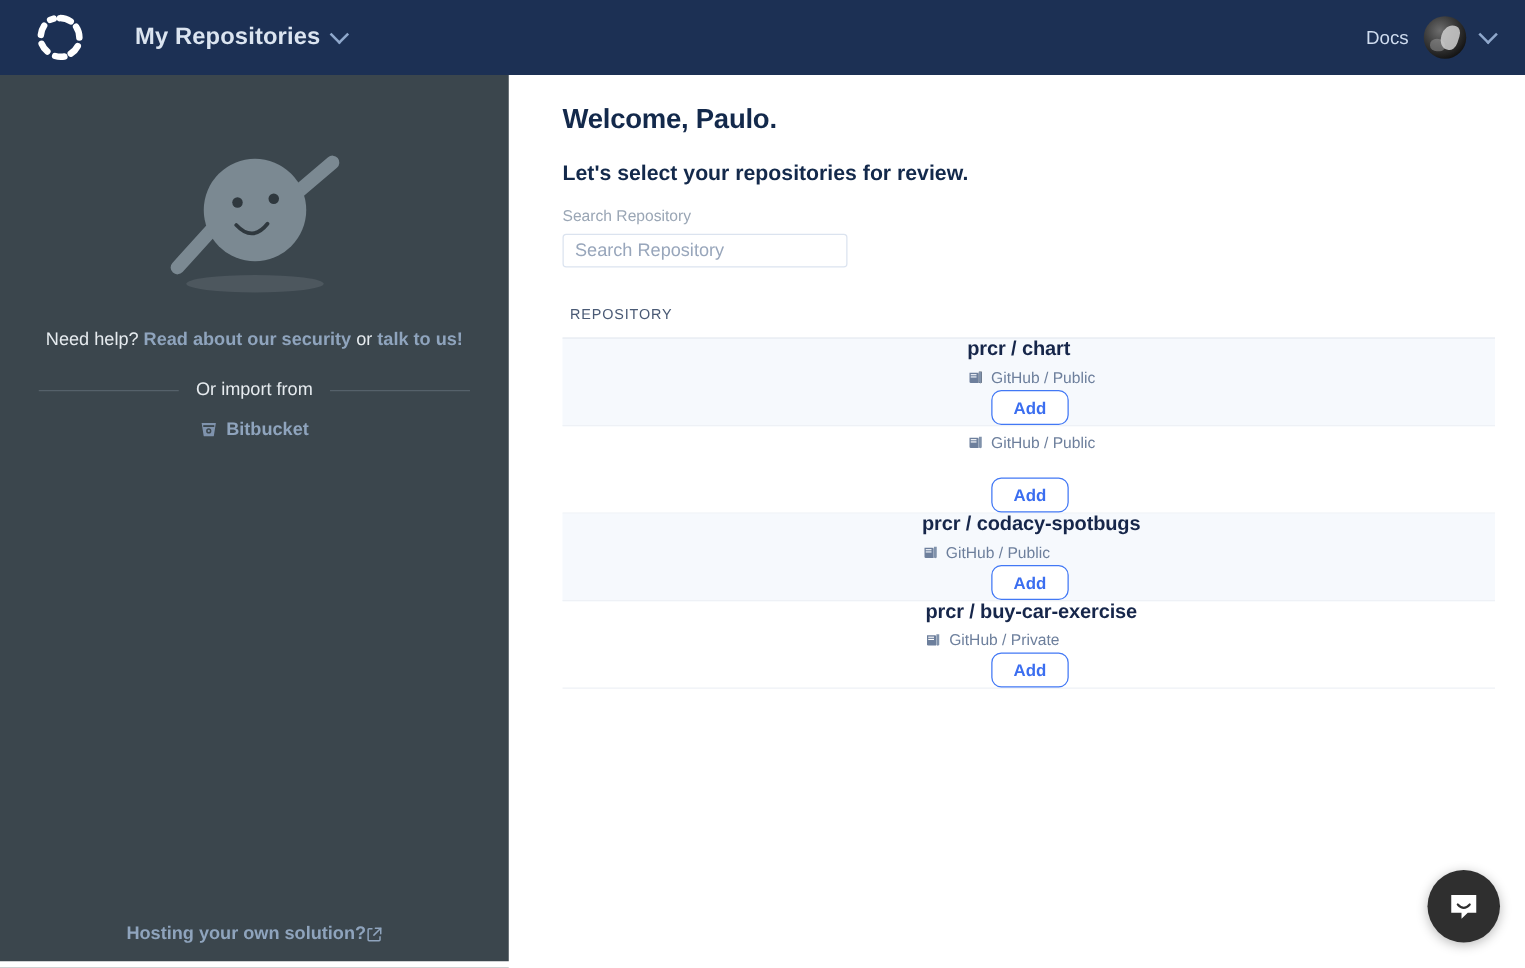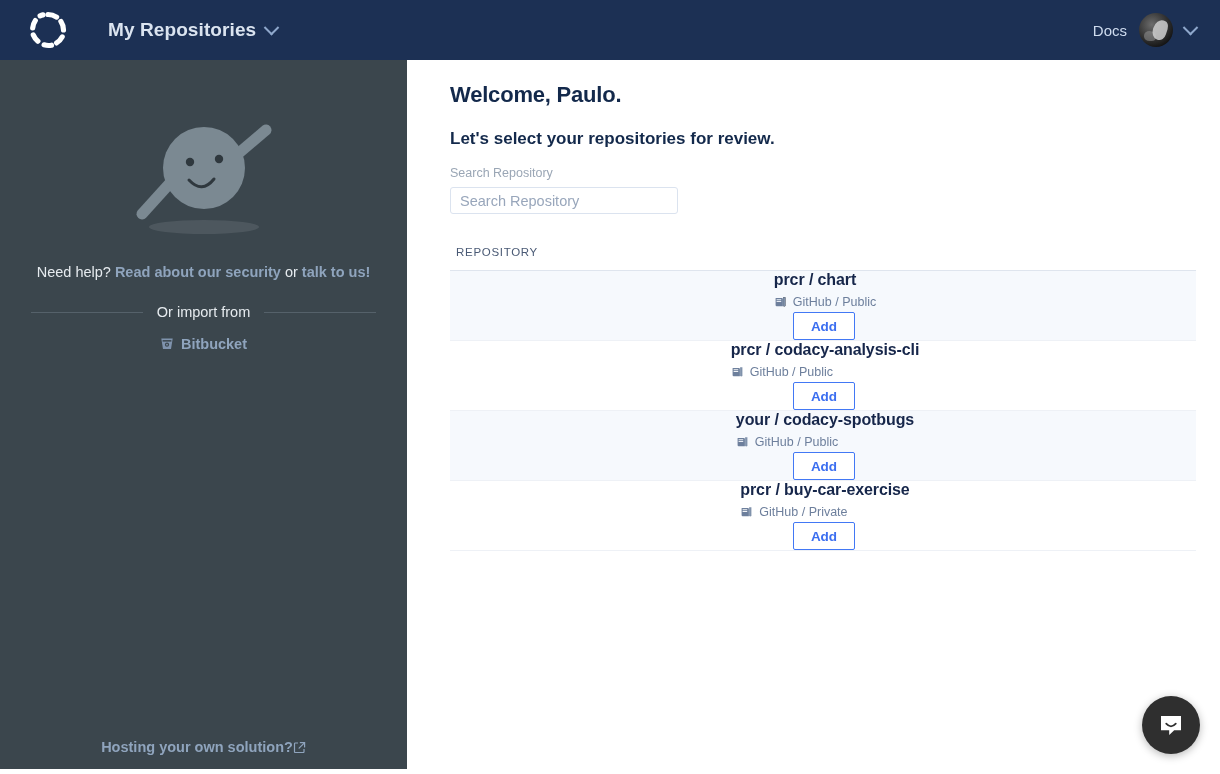--- a/index.html
+++ b/index.html
@@ -169,21 +169,21 @@
     font-size: 16px; font-weight: bold; color: #16264a;
     letter-spacing: -.1px;
   }
   .repo-meta {
     margin-top: 6px;
     font-size: 12.5px; color: #6d7f9c;
     display: flex; align-items: center; gap: 6px;
   }
   .btn-add {
     width: 62px; height: 28px;
-    border: 1px solid #4278f5; border-radius: 2px;
+    border: 1px solid #4278f5; border-radius: 8px;
     background: #ffffff; color: #3b6ef0;
     font-size: 13.5px; font-weight: bold;
     font-family: inherit;
     cursor: pointer;
     margin-right: 2px;
   }
 
   
   .intercom {
     position: absolute; right: 20px; bottom: 20px;
@@ -301,37 +301,36 @@
             <rect x="2.6" y="5.1" width="4.6" height="0.9" fill="#f6f9fd"></rect>
           </svg>
           <span>GitHub / Public</span>
         </div>
       </div>
       <button class="btn-add">Add</button>
     </div>
 
     <div class="repo-row">
       <div class="repo-info">
-        <div class="repo-name">prcr / codacy-analysis-cli</div>
         <div class="repo-meta">
           <svg width="13" height="13" viewBox="0 0 13 13">
             <path d="M1.6 2.1 h6.3 a1 1 0 0 1 1 1 v7.2 h-6.3 a1 1 0 0 1 -1 -1 z" fill="#6d7f9c"></path>
             <path d="M9.1 1.3 h2.3 v8.6 l-1.2 0.7 l-1.1 -0.7 z" fill="#8092ab"></path>
             <rect x="2.6" y="3.3" width="4.6" height="0.9" fill="#ffffff"></rect>
             <rect x="2.6" y="5.1" width="4.6" height="0.9" fill="#ffffff"></rect>
           </svg>
           <span>GitHub / Public</span>
         </div>
       </div>
       <button class="btn-add">Add</button>
     </div>
 
     <div class="repo-row alt">
       <div class="repo-info">
-        <div class="repo-name">your / codacy-spotbugs</div>
+        <div class="repo-name">prcr / codacy-spotbugs</div>
         <div class="repo-meta">
           <svg width="13" height="13" viewBox="0 0 13 13">
             <path d="M1.6 2.1 h6.3 a1 1 0 0 1 1 1 v7.2 h-6.3 a1 1 0 0 1 -1 -1 z" fill="#6d7f9c"></path>
             <path d="M9.1 1.3 h2.3 v8.6 l-1.2 0.7 l-1.1 -0.7 z" fill="#8092ab"></path>
             <rect x="2.6" y="3.3" width="4.6" height="0.9" fill="#f6f9fd"></rect>
             <rect x="2.6" y="5.1" width="4.6" height="0.9" fill="#f6f9fd"></rect>
           </svg>
           <span>GitHub / Public</span>
         </div>
       </div>

